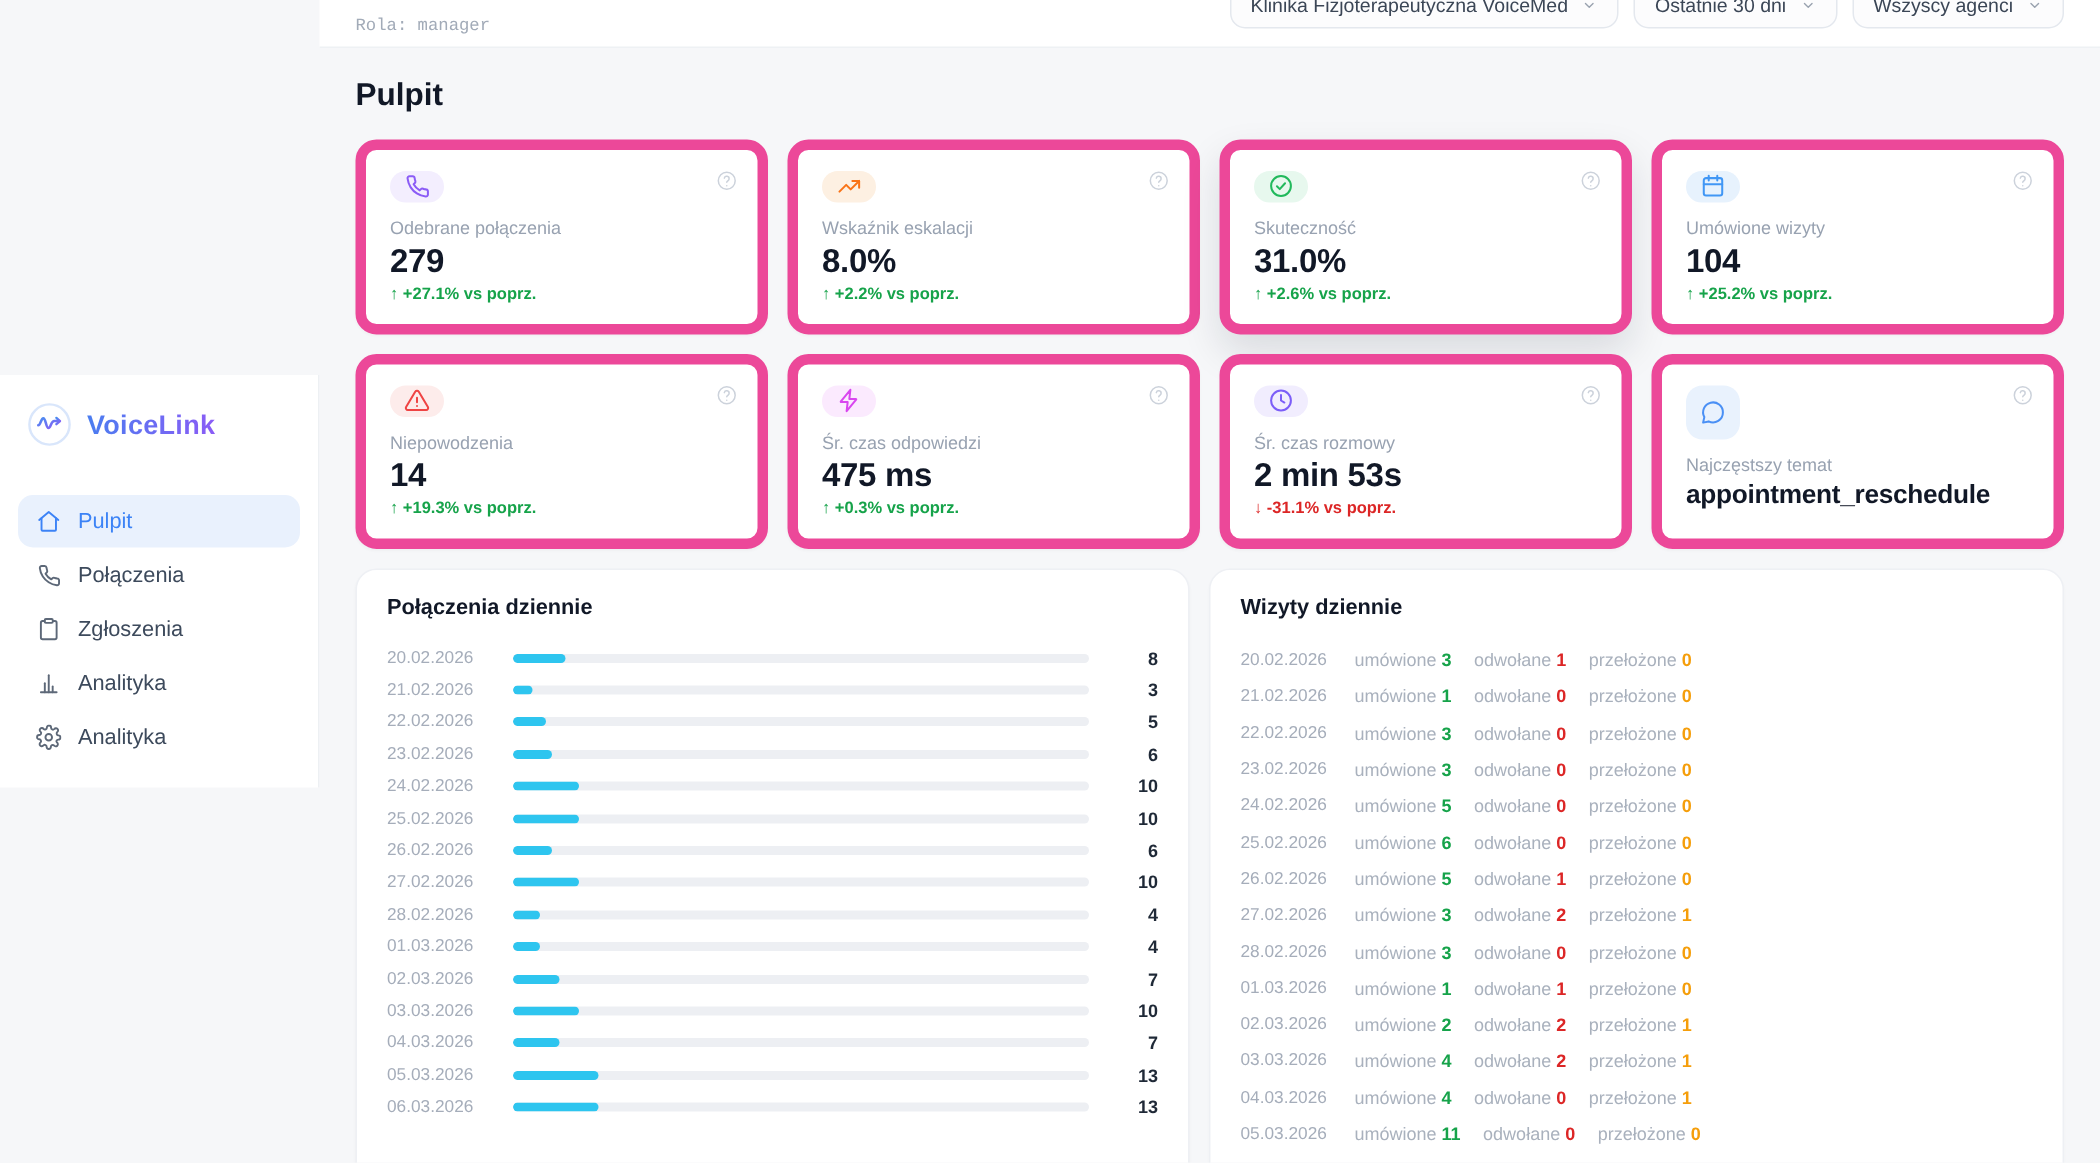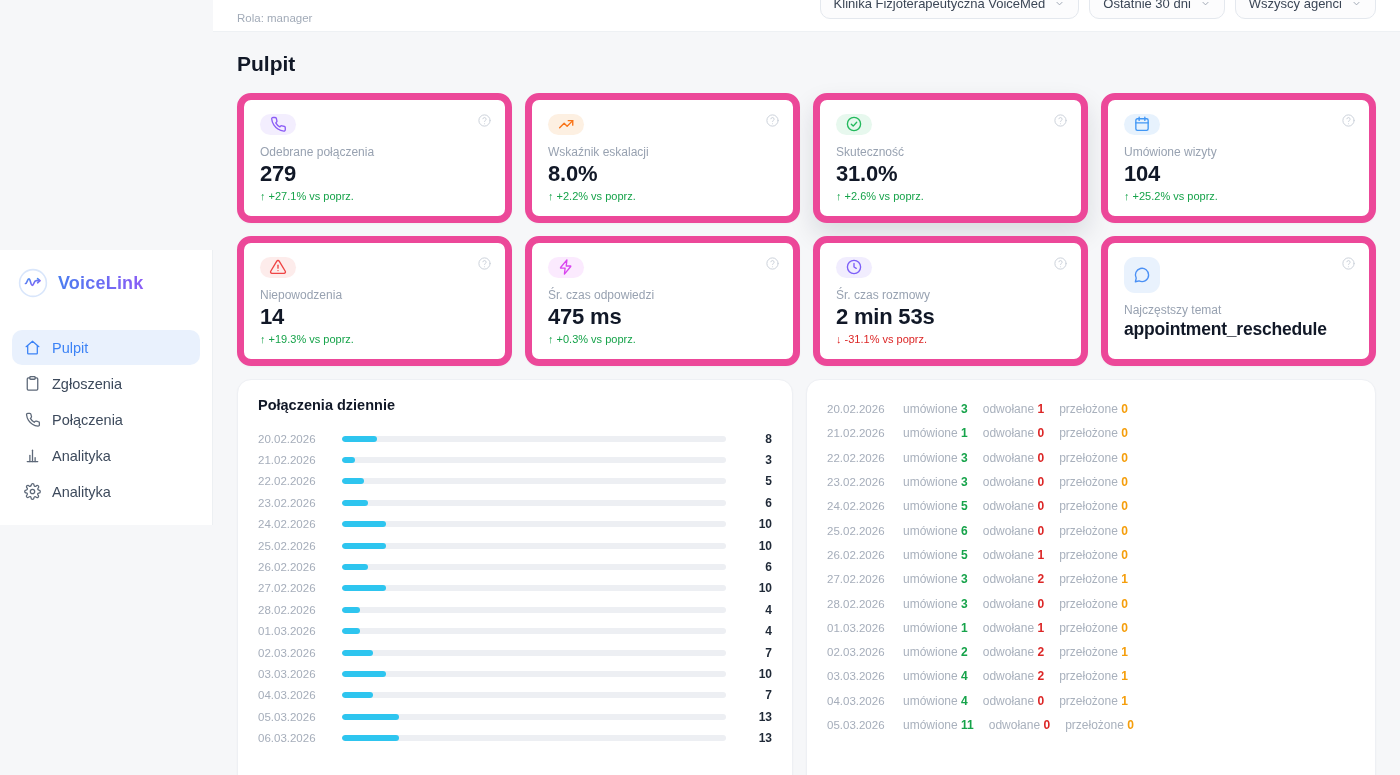--- a/index.html
+++ b/index.html
@@ -25,40 +25,40 @@
   .user-email{font-size:11.5px;color:#9aa4b2;margin-top:3px;}
   .logout-btn{margin-top:13px;width:100%;text-align:left;padding:9px 13px;font-size:13.5px;
     color:#374151;background:#fff;border:1px solid #e5e8ed;border-radius:10px;cursor:pointer;
     font-family:inherit;}
 
   
   .main{flex:1;display:flex;flex-direction:column;min-width:0;}
   .topbar{height:56px;background:#fff;border-bottom:1px solid #eef1f4;display:flex;
     align-items:center;justify-content:space-between;padding:0 24px;flex-shrink:0;}
   .clinic-title{font-size:14.5px;font-weight:700;color:#17233a;}
-  .clinic-role{font-size:11.5px;color:#a2abb8;margin-top:12px;}
+  .clinic-role{font-size:11.5px;color:#a2abb8;margin-top:12px;font-family:Liberation Mono, monospace;}
   .topbar-filters{display:flex;gap:10px;}
   .filter-btn{display:flex;align-items:center;gap:9px;padding:7px 13px;border:1px solid #e4e8ee;
     border-radius:10px;background:#fcfcfd;font-size:13px;color:#3b4656;cursor:pointer;font-family:inherit;}
   .filter-btn .chev{display:flex;color:#99a2af;}
 
   
   .content{flex:1;padding:20px 24px 0;overflow:hidden;}
   .page-title{font-size:21px;font-weight:800;color:#111827;margin:0 0 17px;}
 
   .kpi-grid{display:grid;grid-template-columns:repeat(4,1fr);gap:13px;}
   .kpi{background:#fff;border:7px solid #ec4899;border-radius:14px;padding:14px 16px;height:130px;
     position:relative;display:flex;flex-direction:column;box-shadow:0 1px 2px rgba(16,24,40,.03);}
   .kpi:nth-child(3){box-shadow:0 12px 26px rgba(16,24,40,.12);}
   .kpi-help{position:absolute;top:13px;right:13px;color:#ccd2db;display:flex;cursor:pointer;}
   .kpi-icon{width:36px;height:36px;border-radius:11px;display:flex;align-items:center;justify-content:center;}
   .kpi-label{margin-top:11px;font-size:12px;color:#98a2b1;line-height:1.1;}
   .kpi-value{margin-top:4px;font-size:22px;font-weight:800;color:#111827;line-height:1;letter-spacing:-.2px;}
   .kpi-value.small{font-size:17.5px;}
-  .kpi-delta{margin-top:6px;font-size:11px;font-weight:400;line-height:1;}
+  .kpi-delta{margin-top:6px;font-size:11px;font-weight:700;line-height:1;}
   .kpi-delta.up{color:#16a34a;}
   .kpi-delta.down{color:#dc2626;}
   .kpi.center{justify-content:center;}
   .kpi.center .kpi-icon{margin-top:-6px;}
 
   .charts-row{display:grid;grid-template-columns:556fr 570fr;gap:13px;margin-top:13px;align-items:start;}
   .chart-card{background:#fff;border:1px solid #eef0f4;border-radius:14px;padding:17px 20px 20px;
     min-height:420px;box-shadow:0 1px 2px rgba(16,24,40,.03);}
   .chart-title{font-size:14.5px;font-weight:700;color:#111827;margin:0 0 15px;}
 
@@ -101,33 +101,33 @@
             <svg width="17" height="17" viewBox="0 0 24 24" fill="none" stroke="currentColor" stroke-width="1.8" stroke-linecap="round" stroke-linejoin="round">
               <path d="M3 10.8 12 3.2l9 7.6"></path>
               <path d="M5.2 9.2V20a1 1 0 0 0 1 1h11.6a1 1 0 0 0 1-1V9.2"></path>
             </svg>
           </span>
           <span class="nav-label">Pulpit</span>
         </div>
         <div class="nav-item">
           <span class="nav-icon">
             <svg width="17" height="17" viewBox="0 0 24 24" fill="none" stroke="currentColor" stroke-width="1.8" stroke-linecap="round" stroke-linejoin="round">
+              <path d="M21.7 16.9v2.7a1.8 1.8 0 0 1-2 1.8 18 18 0 0 1-7.8-2.8 17.7 17.7 0 0 1-5.5-5.4A18 18 0 0 1 3.6 5.3a1.8 1.8 0 0 1 1.8-2h2.7a1.8 1.8 0 0 1 1.8 1.6c.1.9.3 1.8.6 2.6a1.8 1.8 0 0 1-.4 1.9L9 10.5a14.4 14.4 0 0 0 5.4 5.4l1.1-1.1a1.8 1.8 0 0 1 1.9-.4c.8.3 1.7.5 2.6.6a1.8 1.8 0 0 1 1.7 1.9z"></path>
+            </svg>
+          </span>
+          <span class="nav-label">Połączenia</span>
+        </div>
+        <div class="nav-item">
+          <span class="nav-icon">
+            <svg width="17" height="17" viewBox="0 0 24 24" fill="none" stroke="currentColor" stroke-width="1.8" stroke-linecap="round" stroke-linejoin="round">
               <rect x="8.2" y="2.4" width="7.6" height="3.6" rx="1.1"></rect>
               <path d="M15.8 4.2h2a1.6 1.6 0 0 1 1.6 1.6v14a1.6 1.6 0 0 1-1.6 1.6H6.2a1.6 1.6 0 0 1-1.6-1.6v-14a1.6 1.6 0 0 1 1.6-1.6h2"></path>
             </svg>
           </span>
           <span class="nav-label">Zgłoszenia</span>
-        </div>
-        <div class="nav-item">
-          <span class="nav-icon">
-            <svg width="17" height="17" viewBox="0 0 24 24" fill="none" stroke="currentColor" stroke-width="1.8" stroke-linecap="round" stroke-linejoin="round">
-              <path d="M21.7 16.9v2.7a1.8 1.8 0 0 1-2 1.8 18 18 0 0 1-7.8-2.8 17.7 17.7 0 0 1-5.5-5.4A18 18 0 0 1 3.6 5.3a1.8 1.8 0 0 1 1.8-2h2.7a1.8 1.8 0 0 1 1.8 1.6c.1.9.3 1.8.6 2.6a1.8 1.8 0 0 1-.4 1.9L9 10.5a14.4 14.4 0 0 0 5.4 5.4l1.1-1.1a1.8 1.8 0 0 1 1.9-.4c.8.3 1.7.5 2.6.6a1.8 1.8 0 0 1 1.7 1.9z"></path>
-            </svg>
-          </span>
-          <span class="nav-label">Połączenia</span>
         </div>
         <div class="nav-item">
           <span class="nav-icon">
             <svg width="17" height="17" viewBox="0 0 24 24" fill="none" stroke="currentColor" stroke-width="1.8" stroke-linecap="round" stroke-linejoin="round">
               <path d="M8.3 20.5v-8.5"></path>
               <path d="M12 20.5v-16"></path>
               <path d="M15.7 20.5v-5.5"></path>
               <path d="M4.6 20.5h14.8"></path>
             </svg>
           </span>
@@ -431,20 +431,21 @@
               <div class="bar-row">
                 <span class="bar-date">06.03.2026</span>
                 <span class="bar-track">
                   <span class="bar-fill" style="width:14.95%;background:#2ec5ef"></span>
                 </span>
                 <span class="bar-value">13</span>
               </div>
             </div>
         </section>
         <section class="chart-card">
+          <h2 class="chart-title">Wizyty dziennie</h2>
           <div>
               <div class="visit-row">
                 <span class="visit-date">20.02.2026</span>
                 <span class="visit-stat"><span>umówione</span> <b style="color:#16a34a">3</b></span>
                 <span class="visit-stat"><span>odwołane</span> <b style="color:#dc2626">1</b></span>
                 <span class="visit-stat"><span>przełożone</span> <b style="color:#f59e0b">0</b></span>
               </div>
               <div class="visit-row">
                 <span class="visit-date">21.02.2026</span>
                 <span class="visit-stat"><span>umówione</span> <b style="color:#16a34a">1</b></span>

